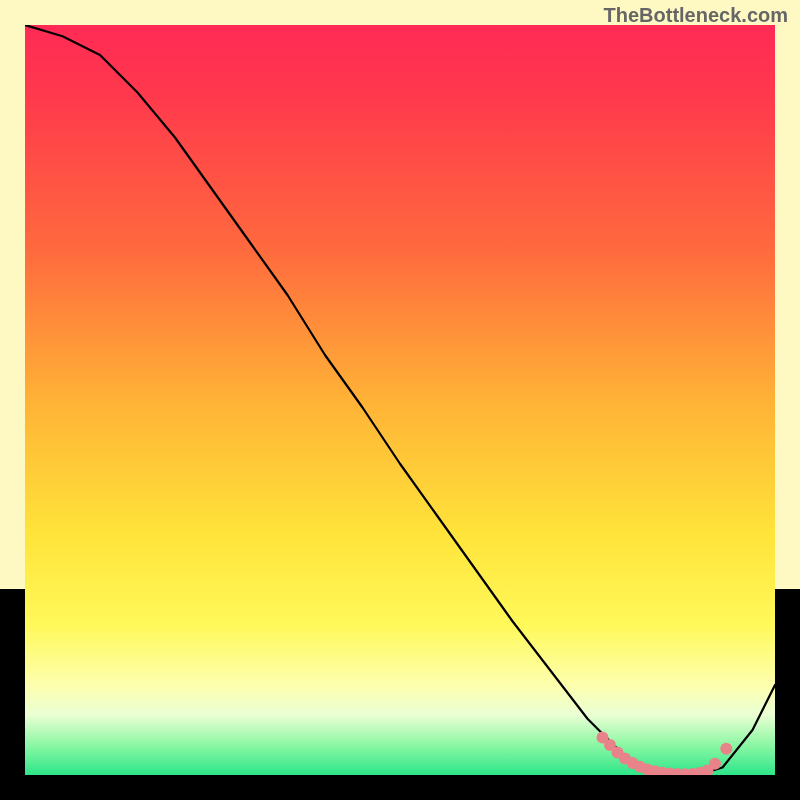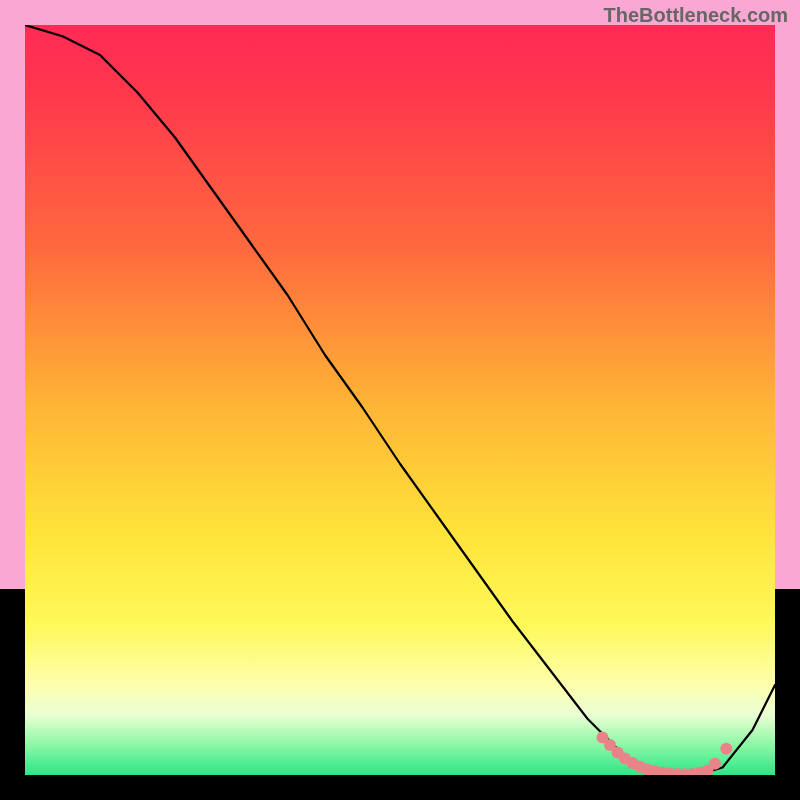--- a/index.html
+++ b/index.html
@@ -8,21 +8,21 @@
     width: 800px;
     height: 800px;
     background: #000;
     overflow: hidden;
     font-family: Arial, Helvetica, sans-serif;
   }
   .frame {
     position: relative;
     width: 800px;
     height: 589px;
-    background: #f9a8d4;
+    background: #fef9c3;
   }
   .attribution {
     position: absolute;
     top: 4px;
     right: 12px;
     color: #666;
     font-size: 20px;
     font-weight: bold;
     z-index: 5;
     user-select: none;

